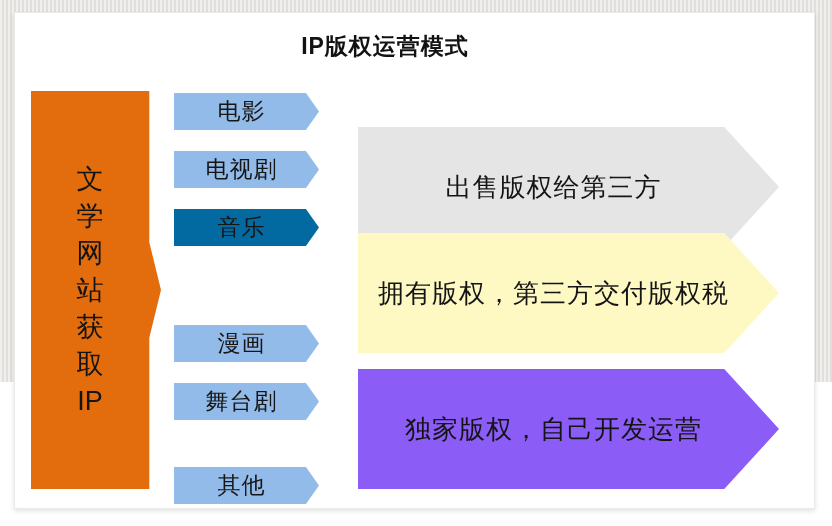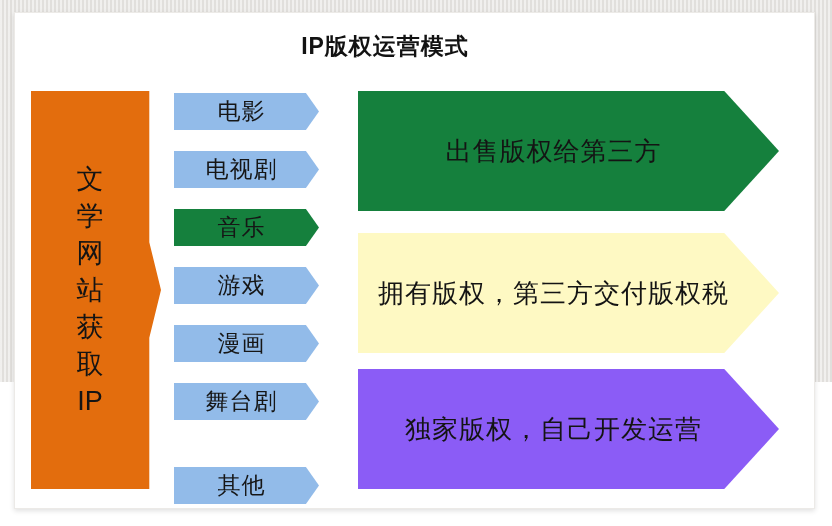--- a/index.html
+++ b/index.html
@@ -132,37 +132,34 @@
         <span>IP</span>
       </div>
     </div>
 
     <div class="channel ch1" style="background-color: rgb(146, 187, 233);">
       <span>电视剧</span>
     </div>
     <div class="channel ch0" style="background-color: rgb(146, 187, 233);">
       <span>电影</span>
     </div>
-    <div class="channel ch2" style="background-color: #15803d;">
+    <div class="channel ch2" style="background-color: #0369a1;">
       <span>音乐</span>
-    </div>
-    <div class="channel ch3" style="background-color: rgb(146, 187, 233);">
-      <span>游戏</span>
     </div>
     <div class="channel ch4" style="background-color: rgb(146, 187, 233);">
       <span>漫画</span>
     </div>
     <div class="channel ch5" style="background-color: rgb(146, 187, 233);">
       <span>舞台剧</span>
     </div>
     <div class="channel ch6" style="background-color: rgb(146, 187, 233);">
       <span>其他</span>
     </div>
 
-    <div class="outcome o0" style="background-color: #15803d;">
+    <div class="outcome o0" style="background-color: #e5e5e5; margin-top: 36px;">
       <span>出售版权给第三方</span>
     </div>
     <div class="outcome o1" style="background-color: #fef9c3;">
       <span>拥有版权，第三方交付版权税</span>
     </div>
     <div class="outcome o2" style="background-color: #8b5cf6;">
       <span>独家版权，自己开发运营</span>
     </div>
 
   </div>

